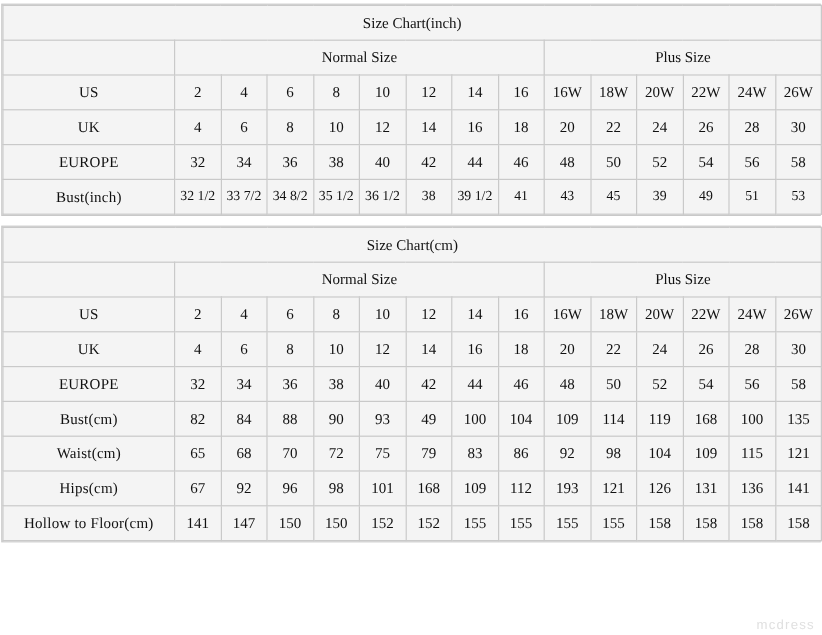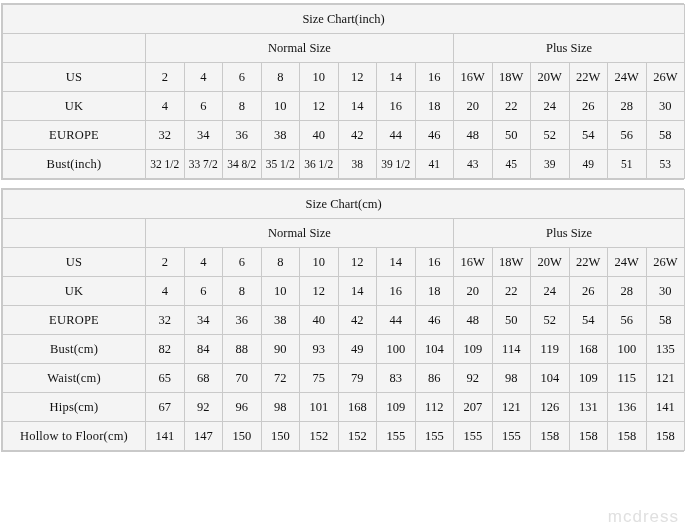--- a/index.html
+++ b/index.html
@@ -73,21 +73,21 @@
     font-size: 12.5px;
     background: #f4f4f4;
   }
   td.data.small {
     font-size: 11.5px;
   }
   .watermark {
     position: absolute;
     right: 6px;
     bottom: 2px;
-    font-size: 17px;
+    font-size: 11px;
     color: #e0e0e0;
     letter-spacing: 1px;
     font-family: "Liberation Sans", sans-serif;
   }
 </style>
 </head>
 <body>
 
 <div class="page">
 
@@ -294,21 +294,21 @@
         <tr>
           <td class="row-label">Hips(cm)</td>
           <td class="data">67</td>
           <td class="data">92</td>
           <td class="data">96</td>
           <td class="data">98</td>
           <td class="data">101</td>
           <td class="data">168</td>
           <td class="data">109</td>
           <td class="data">112</td>
-          <td class="data">207</td>
+          <td class="data">193</td>
           <td class="data">121</td>
           <td class="data">126</td>
           <td class="data">131</td>
           <td class="data">136</td>
           <td class="data">141</td>
         </tr>
 
         <tr>
           <td class="row-label">Hollow to Floor(cm)</td>
           <td class="data">141</td>

